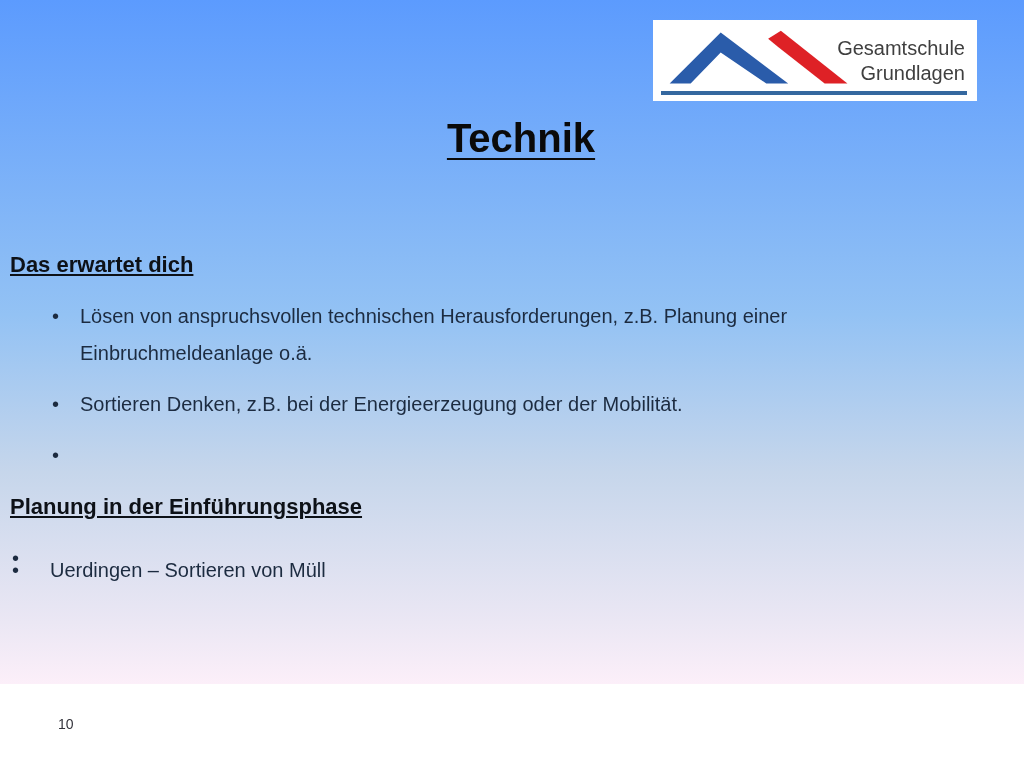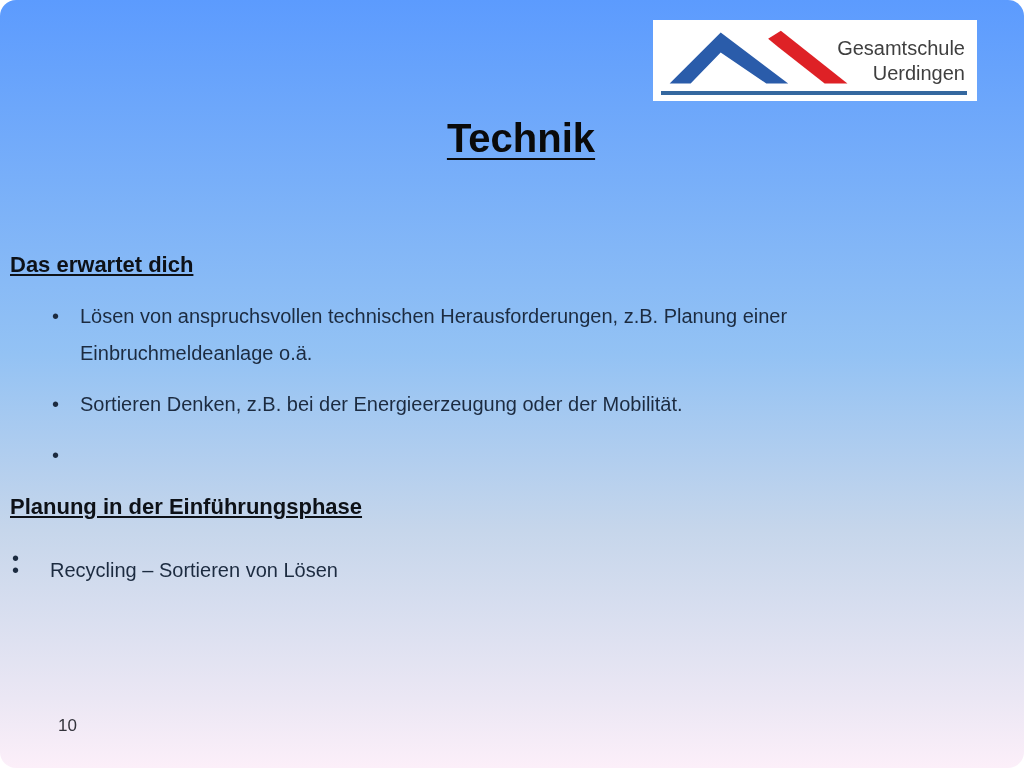--- a/index.html
+++ b/index.html
@@ -8,28 +8,27 @@
   }
   body {
     width: 1024px;
     height: 768px;
     overflow: hidden;
     font-family: "Liberation Sans", sans-serif;
   }
   .slide {
     position: relative;
     width: 1024px;
-    height: 768px;
+    height: 684px;
     background: linear-gradient(180deg,
       var(--bg-top, #5c9bfe) 0%,
       var(--bg-mid1, #93c2f4) 46%,
       var(--bg-mid2, #c6d6eb) 69%,
       var(--bg-mid3, #ebe7f4) 91%,
       var(--bg-bottom, #fceff9) 100%);
-    border-radius: 16px;
   }
 
   
   .logo-box {
     position: absolute;
     left: 653px;
     top: 20px;
     width: 324px;
     height: 81px;
     background: #ffffff;
@@ -122,37 +121,37 @@
     position: absolute;
     left: 0;
     top: 0;
   }
 
   
   .page-number {
     position: absolute;
     left: 58px;
     top: 716px;
-    font-size: 17px;
+    font-size: 14px;
     color: var(--page-text, #33333b);
   }
 </style>
 </head>
 <body>
 
 <div class="slide">
 
   <div class="logo-box">
     <svg class="logo-mountains" viewBox="0 0 200 68" preserveAspectRatio="xMidYMid meet" aria-hidden="true">
       <path d="M2 62 L58 6 L132 62 H108 L58 28 L25 62 Z" fill="#2a5caa"></path>
       <path d="M124 4 L197 62 H172 L121 22 L110 13 Z" fill="#de2126"></path>
     </svg>
     <div class="logo-text">
       <div>Gesamtschule</div>
-      <div>Uerdingen</div>
+      <div>Grundlagen</div>
     </div>
     <div class="logo-rule"></div>
   </div>
 
   <div class="slide-title">
     <span class="title-text">Technik</span>
   </div>
 
   <div class="section-heading" id="heading-1">Das erwartet dich</div>
 
@@ -171,19 +170,19 @@
   </ul>
 
   <div class="section-heading" id="heading-2">Planung in der Einführungsphase</div>
 
   <ul class="bullet-list" id="list-2">
     <li>
       <span class="bullet-glyph">•</span>
     </li>
     <li>
       <span class="bullet-glyph">•</span>
-      <span>Recycling – Sortieren von Lösen</span>
+      <span>Uerdingen – Sortieren von Müll</span>
     </li>
   </ul>
 
   <div class="page-number">10</div>
 
 </div>
 
 </body></html>

